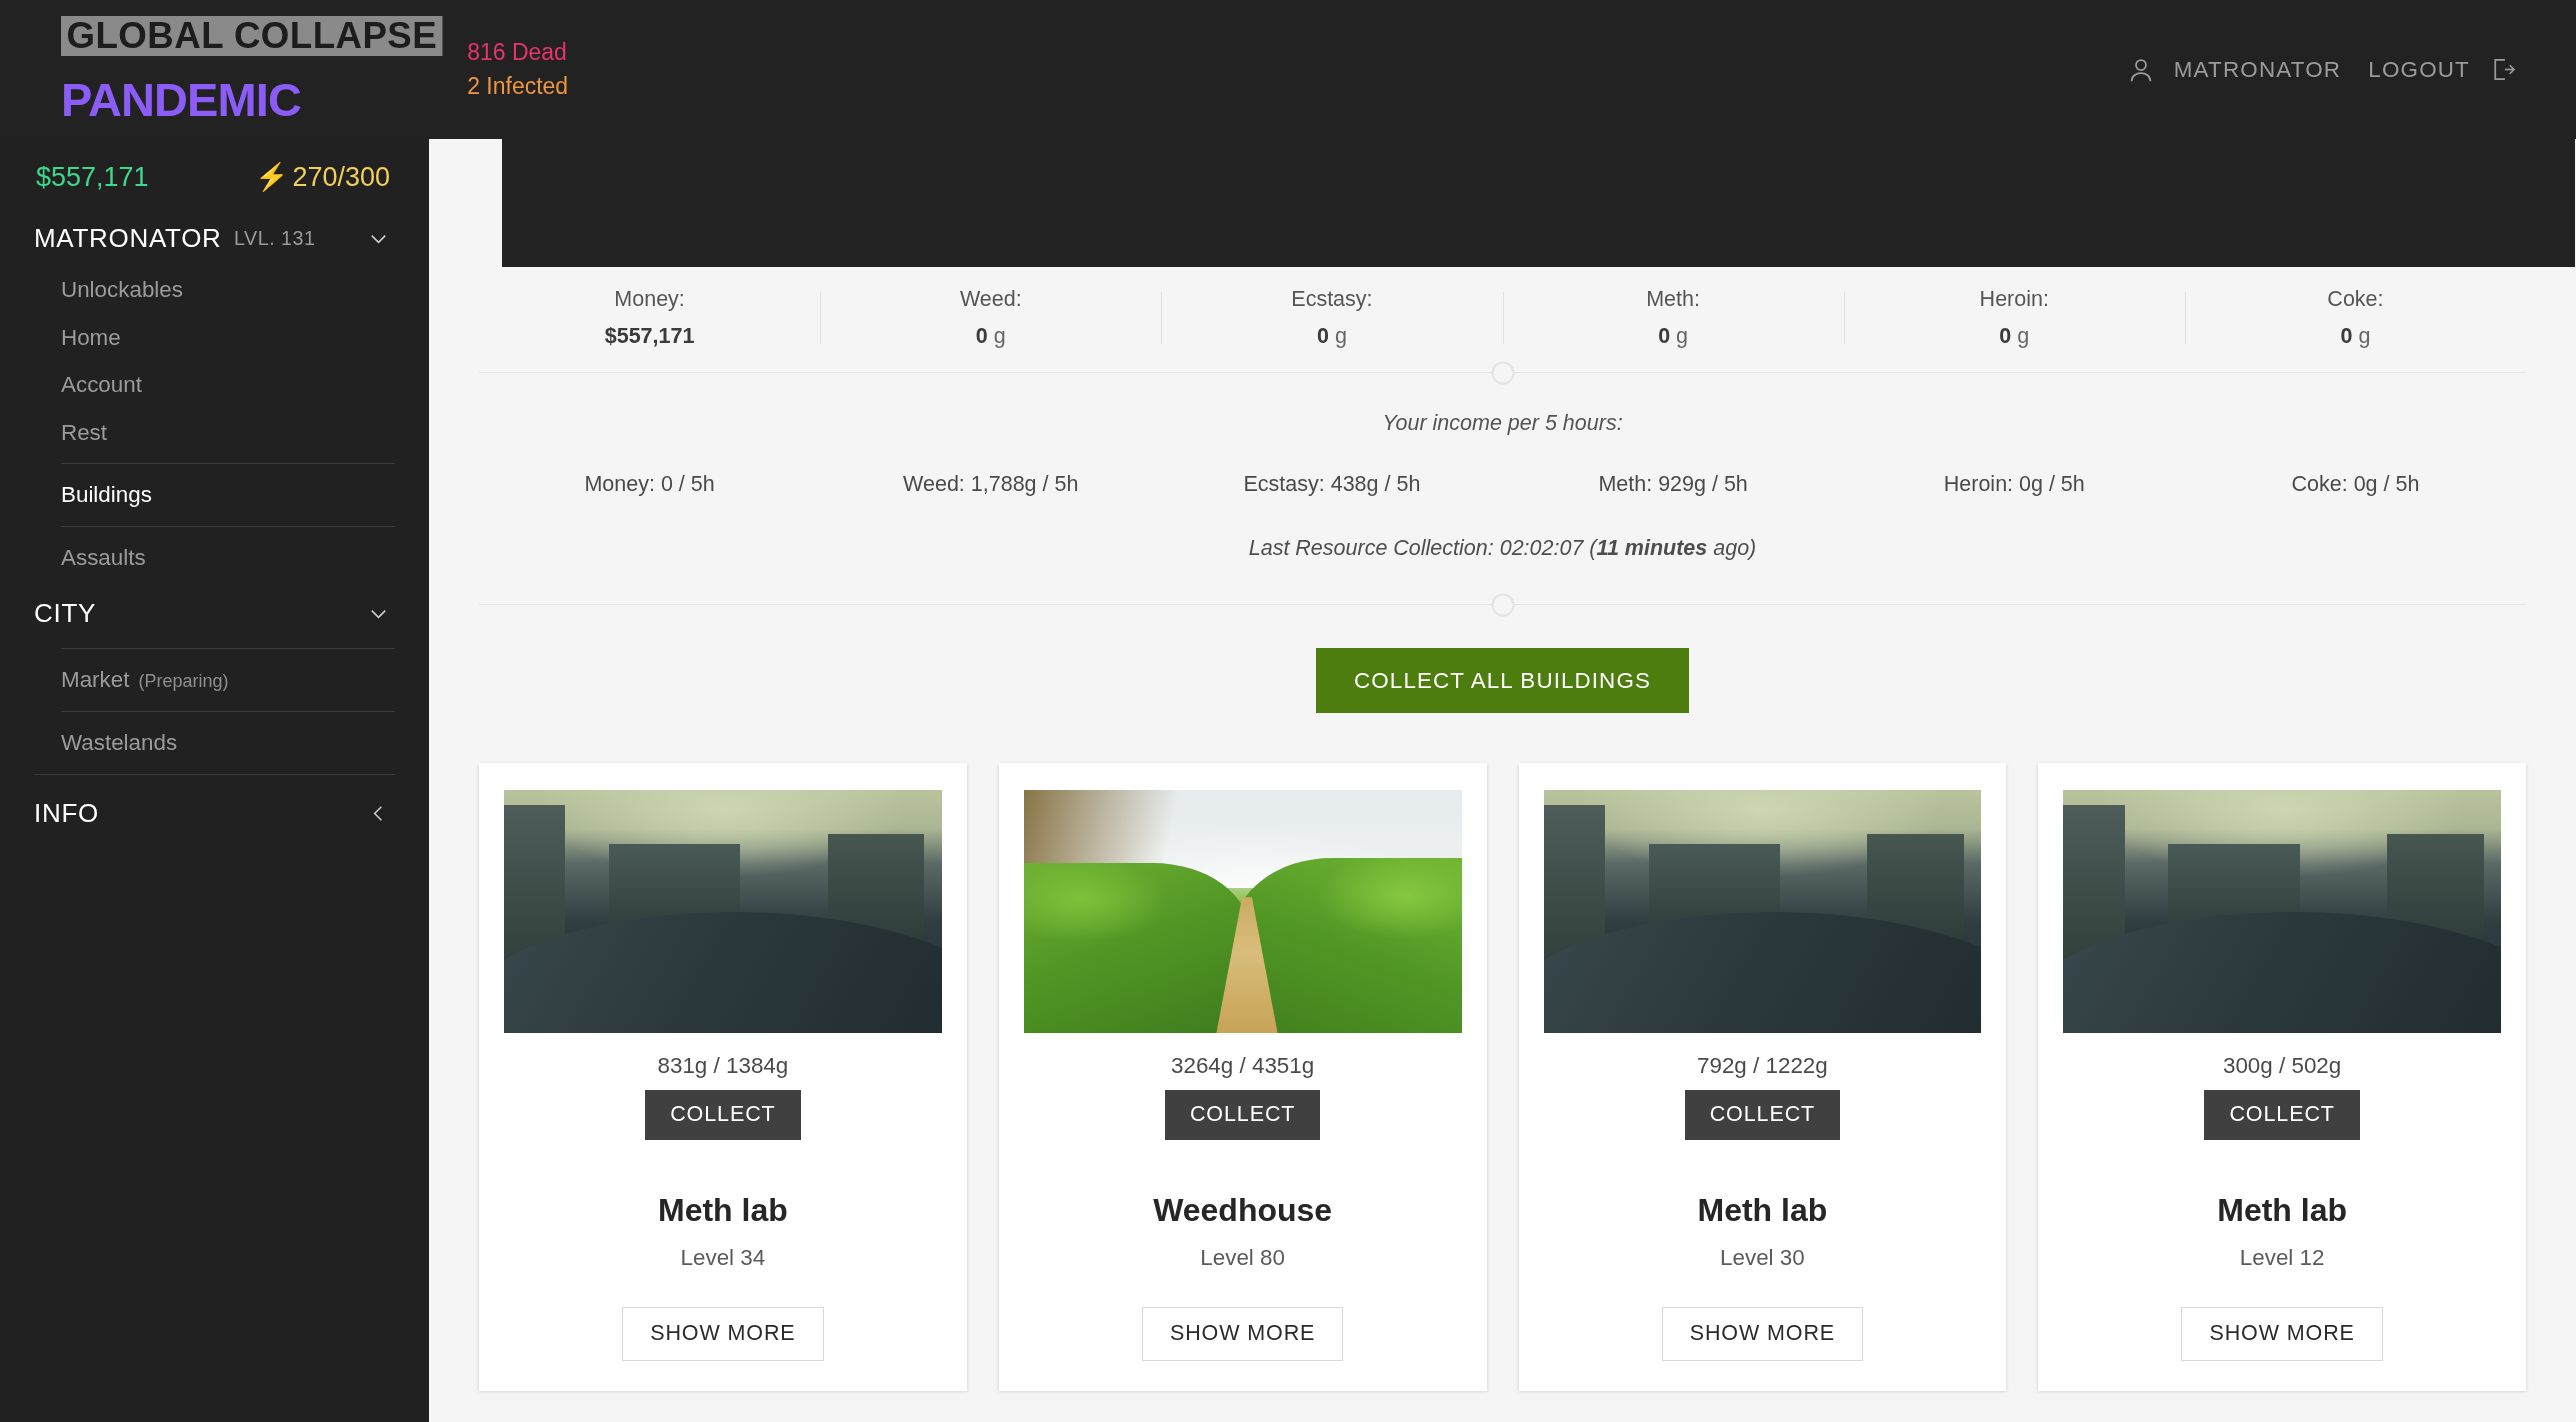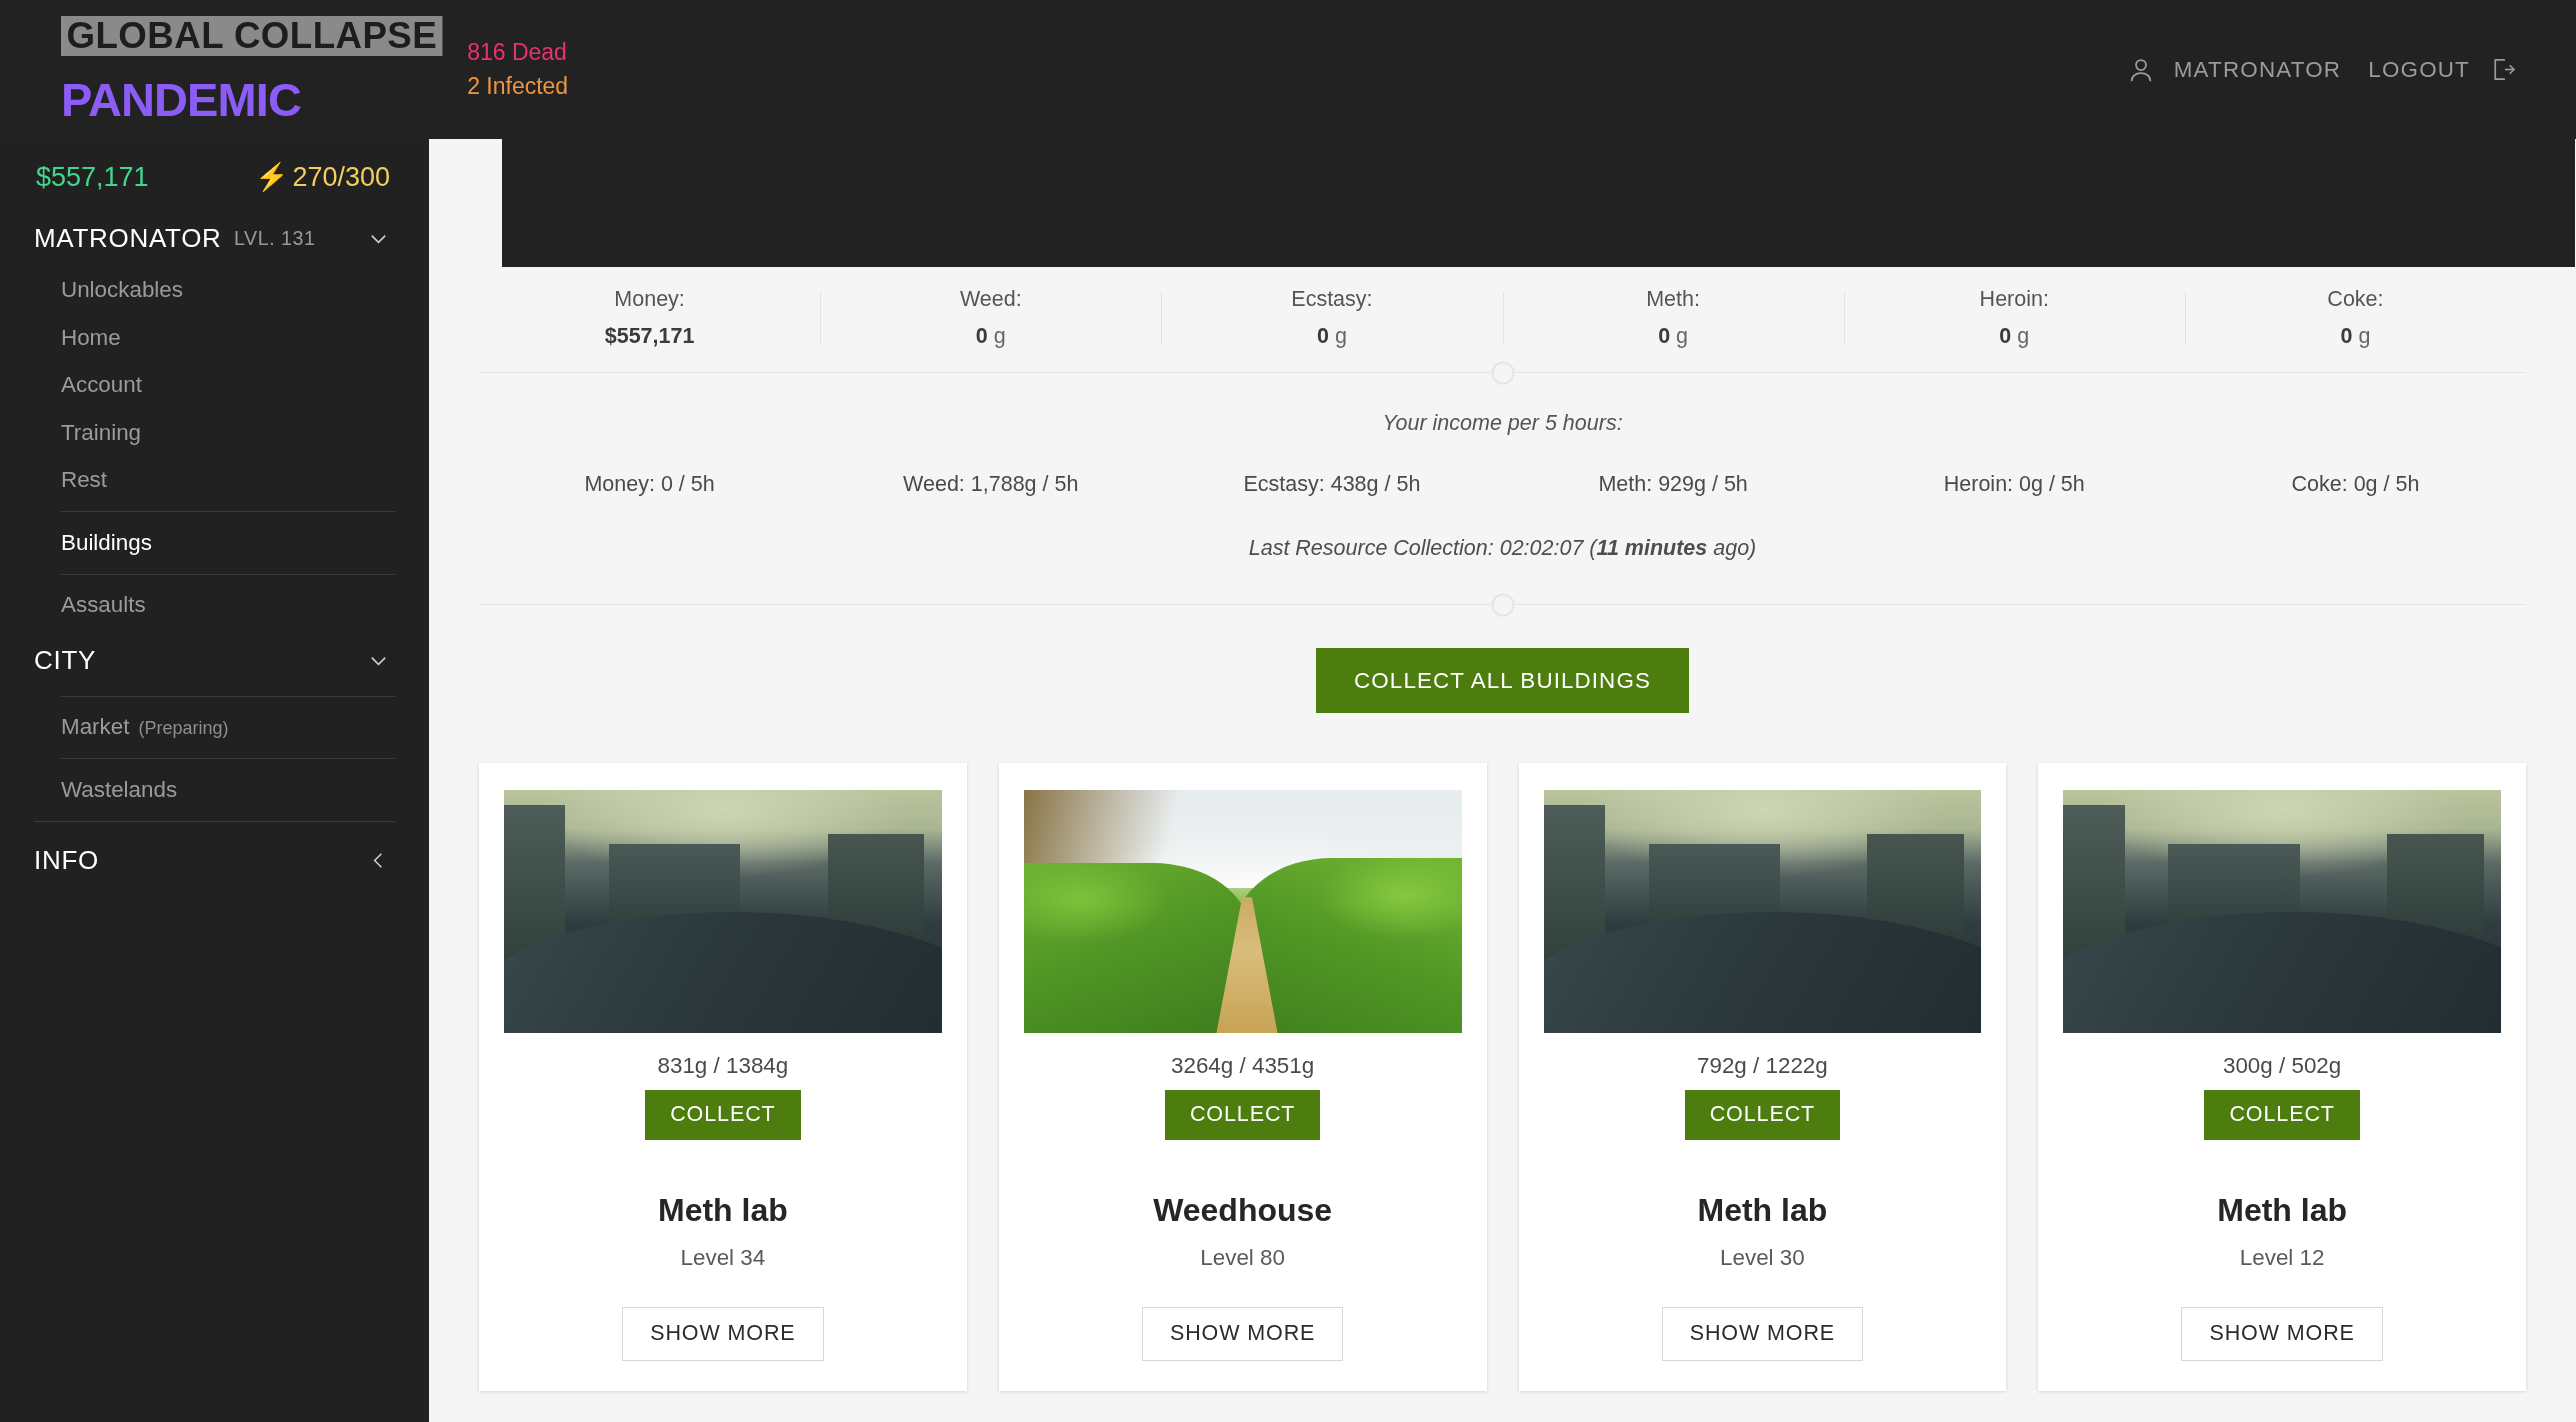--- a/index.html
+++ b/index.html
@@ -175,21 +175,21 @@
   .img-weed .bush-r {
     position: absolute; right: -4%; top: 28%; width: 56%; height: 76%;
     background:
       radial-gradient(ellipse 60% 40% at 70% 20%, #86c93f 0%, rgba(134,201,63,0) 60%),
       linear-gradient(200deg, #74b736 0%, #519724 50%, #3f7d1e 100%);
     border-radius: 40% 0 0 0;
   }
 
   .card-amount { color: #4a4a4a; font-size: 22.4px; padding: 19.7px 0 0 0; }
   .btn-collect {
-    background: #4d7c0f; color: #ffffff; border: none; font-size: 21.5px; letter-spacing: 0.9px;
+    background: #404040; color: #ffffff; border: none; font-size: 21.5px; letter-spacing: 0.9px;
     padding: 12.5px 25px; margin-top: 10.7px; cursor: pointer; font-family: inherit;
   }
   .card-title { color: #262626; font-size: 32px; padding: 52px 0 0 0; font-weight: bold; }
   .card-level { color: #5a5a5a; font-size: 22.4px; padding: 16px 0 0 0; }
   .btn-show-more {
     background: #ffffff; color: #2b2b2b; border: 0.9px solid #d8d8d8; font-size: 21.5px;
     letter-spacing: 0.9px; padding: 13.4px 27px; margin-top: 36px; cursor: pointer; font-family: inherit;
   }
 </style>
 </head>
@@ -248,21 +248,20 @@
           <svg class="icon-svg" width="23" height="23" viewBox="0 0 24 24" fill="none" stroke="#cfcfcf" stroke-width="1.6">
               <path d="M5 9l7 7 7-7"></path>
             </svg>
         </span>
       </div>
 
       <div class="side-group">
         <div class="side-item">Unlockables</div>
         <div class="side-item">Home</div>
         <div class="side-item">Account</div>
-        <div class="side-item">Training</div>
         <div class="side-item">Rest</div>
         <div class="side-divider"></div>
         <div class="side-item active">Buildings</div>
         <div class="side-divider"></div>
         <div class="side-item">Assaults</div>
       </div>
 
       <div class="side-section-head">
         <span class="side-section-title">CITY</span>
         <span class="chev">

